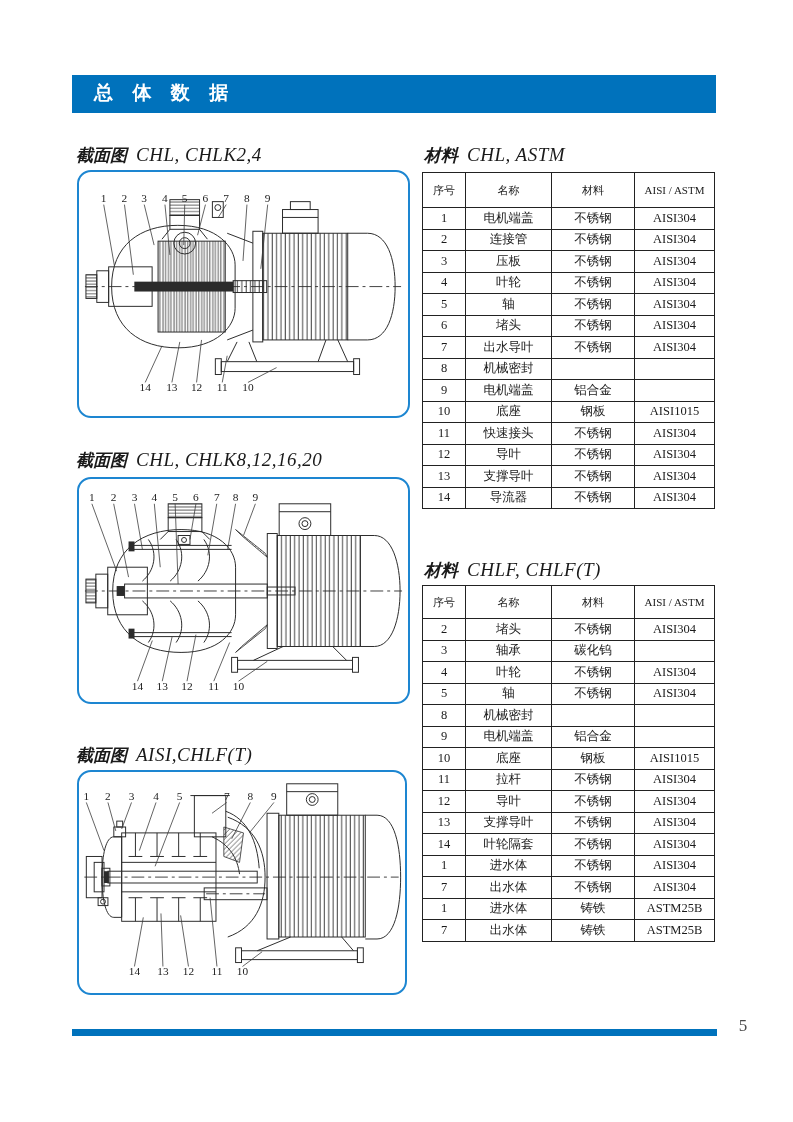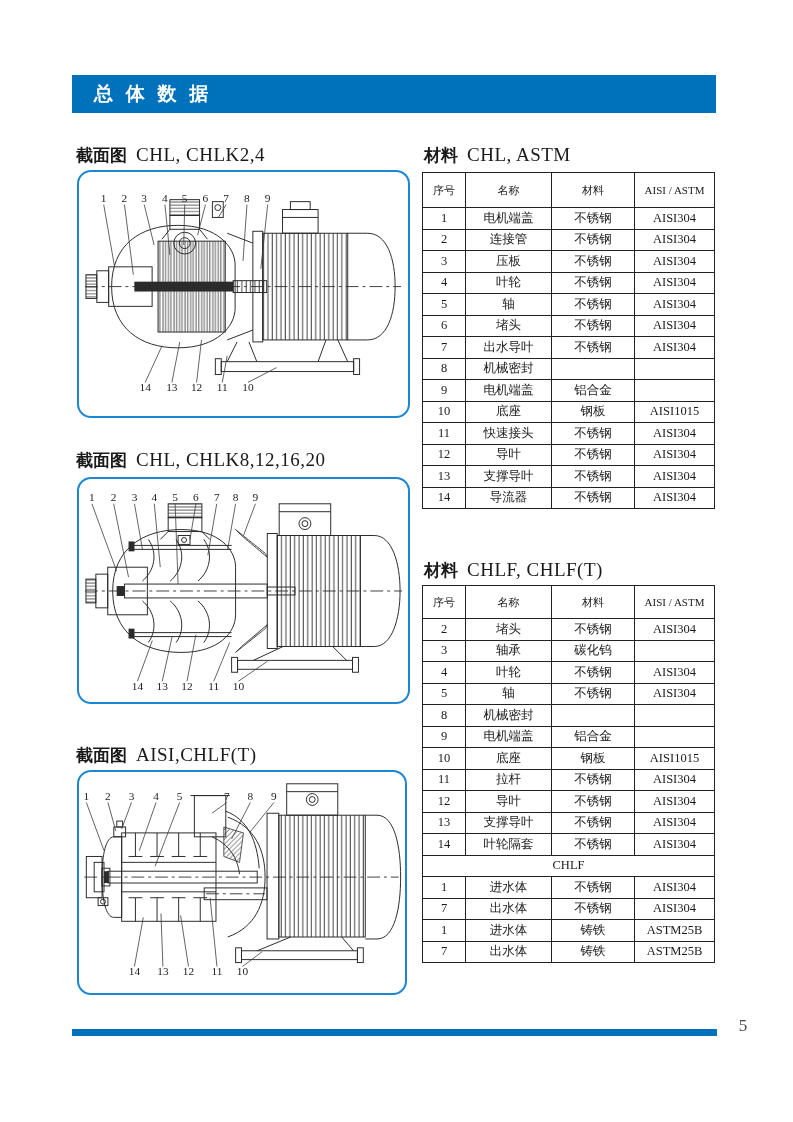--- a/index.html
+++ b/index.html
@@ -2,24 +2,24 @@
 <html style="--accent: #0072BC; --box-border: #1d86d1;"><head>
 <meta charset="utf-8">
 <style>
   html,body{margin:0;padding:0;background:#fff;}
   .page{position:relative;width:793px;height:1122px;background:#fff;overflow:hidden;
         font-family:"Liberation Serif","DejaVu Serif",serif;color:#1a1a1a;}
   .abs{position:absolute;}
 
   .header-bar{left:72px;top:75px;width:644px;height:38px;background:var(--accent,#0072BC);
               box-sizing:border-box;padding-left:22px;line-height:38px;}
-  .header-bar span{color:#fff;font-family:Liberation Serif, serif;
+  .header-bar span{color:#fff;font-family:Liberation Mono, monospace;
                    font-weight:bold;font-size:19px;letter-spacing:4px;}
 
-  .sec-title{display:flex;align-items:baseline;gap:9px;white-space:nowrap;}
+  .sec-title{display:flex;align-items:baseline;gap:9px;white-space:nowrap;font-style:italic;}
   .sec-title .lab{font-family:"Liberation Sans","DejaVu Sans",sans-serif;font-weight:bold;font-size:17px;}
   .sec-title .tit{font-size:19px;letter-spacing:.5px;}
 
   .dbox{border:2.5px solid var(--box-border,#1d86d1);border-radius:14px;box-sizing:border-box;background:#fff;}
   .dbox svg{display:block;width:100%;height:100%;}
 
   .dwg{stroke:#2b2b2b;stroke-width:1;fill:none;}
   .dwg .dark{fill:#2b2b2b;stroke:none;}
   .cl{stroke:#2b2b2b;stroke-width:0.9;stroke-dasharray:13 4 3 4;fill:none;}
   text.callout{font:11.5px "Liberation Serif","DejaVu Serif",serif;fill:#222;text-anchor:middle;stroke:none;}
@@ -503,23 +503,20 @@
             <td>不锈钢</td>
             <td>AISI304</td>
           </tr>
           <tr>
             <td>14</td>
             <td>叶轮隔套</td>
             <td>不锈钢</td>
             <td>AISI304</td>
           </tr>
           <tr>
-            <td colspan="4" class="group">CHLF</td>
-          </tr>
-          <tr>
             <td>1</td>
             <td>进水体</td>
             <td>不锈钢</td>
             <td>AISI304</td>
           </tr>
           <tr>
             <td>7</td>
             <td>出水体</td>
             <td>不锈钢</td>
             <td>AISI304</td>

